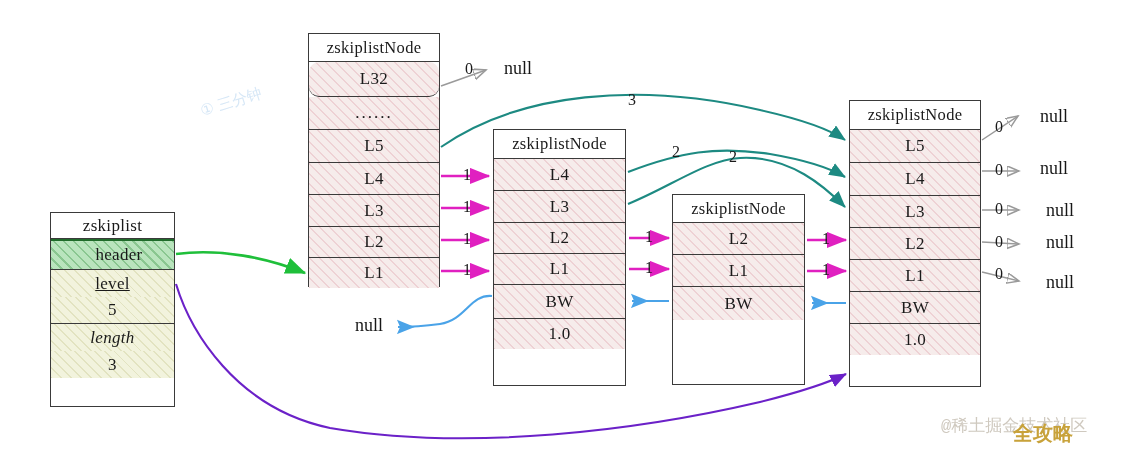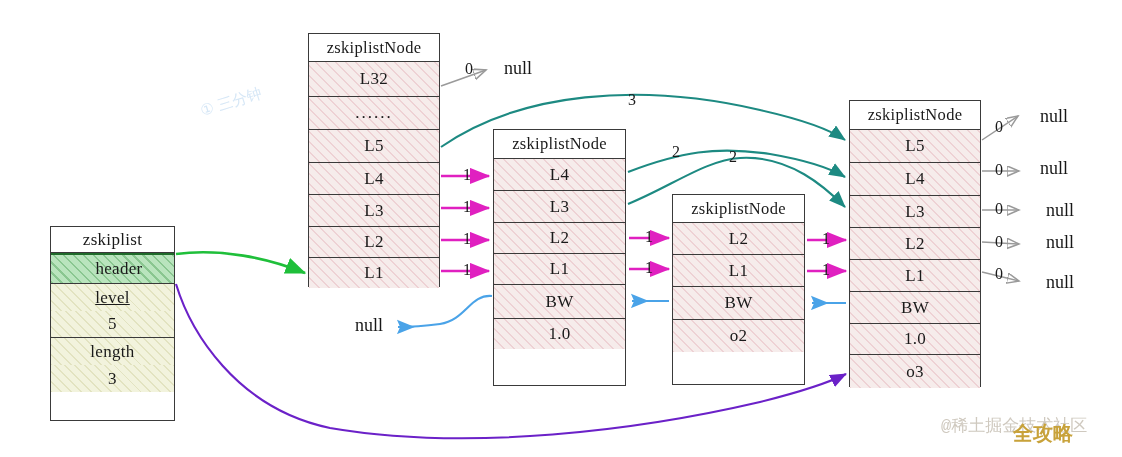--- a/index.html
+++ b/index.html
@@ -37,32 +37,32 @@
   .wm2{position:absolute;left:941px;top:414px;font-size:17px;color:#cfc9bf;
        font-family:Liberation Mono, monospace;white-space:nowrap;}
   .wm3{position:absolute;left:1013px;top:420px;font-size:20px;font-weight:bold;
        color:#c8a23a;font-family:"DejaVu Sans",sans-serif;white-space:nowrap;text-align:center;}
 </style>
 </head>
 <body>
 
 <div id="stage">
 
-  <div class="node" id="zskiplist-box" style="left:50px;top:212px;width:125px;height:195px;margin-top:14px;">
+  <div class="node" id="zskiplist-box" style="left:50px;top:212px;width:125px;height:195px;">
     <div class="cell title" style="height:26px;">zskiplist</div>
     <div class="cell hatch-green green-top" style="height:31px;">header</div>
     <div class="cell hatch-yellow" style="height:27px;border-bottom:none;text-decoration:underline;">level</div>
     <div class="cell hatch-yellow" style="height:27px;">5</div>
-    <div class="cell hatch-yellow" style="height:27px;border-bottom:none;">length</div>
+    <div class="cell hatch-yellow" style="height:27px;border-bottom:none;font-style:italic;">length</div>
     <div class="cell hatch-yellow" style="height:27px;">3</div>
   </div>
 
   <div class="node" id="node1" style="left:308px;top:33px;width:132px;height:254px;">
     <div class="cell title" style="height:28px;font-size:16.5px;">zskiplistNode</div>
-    <div class="cell hatch-pink" style="height:35px;">L32</div>
+    <div class="cell hatch-pink" style="height:35px;border-radius:10px;">L32</div>
     <div class="cell hatch-pink" style="height:33px;letter-spacing:2px;">......</div>
     <div class="cell hatch-pink" style="height:33px;">L5</div>
     <div class="cell hatch-pink" style="height:32px;">L4</div>
     <div class="cell hatch-pink" style="height:32px;">L3</div>
     <div class="cell hatch-pink" style="height:31px;">L2</div>
     <div class="cell hatch-pink" style="height:30px;">L1</div>
   </div>
 
   <div class="node" id="node2" style="left:493px;top:129px;width:133px;height:257px;">
     <div class="cell title" style="height:29px;font-size:16.5px;">zskiplistNode</div>
@@ -72,33 +72,31 @@
     <div class="cell hatch-pink" style="height:31px;">L1</div>
     <div class="cell hatch-pink" style="height:34px;">BW</div>
     <div class="cell hatch-pink" style="height:30px;">1.0</div>
   </div>
 
   <div class="node" id="node3" style="left:672px;top:194px;width:133px;height:191px;">
     <div class="cell title" style="height:28px;font-size:16.5px;">zskiplistNode</div>
     <div class="cell hatch-pink" style="height:32px;">L2</div>
     <div class="cell hatch-pink" style="height:32px;">L1</div>
     <div class="cell hatch-pink" style="height:33px;">BW</div>
-    <div class="cell hatch-pink" style="height:32px;">o2</div>
   </div>
 
   <div class="node" id="node4" style="left:849px;top:100px;width:132px;height:287px;">
     <div class="cell title" style="height:29px;font-size:16.5px;">zskiplistNode</div>
     <div class="cell hatch-pink" style="height:33px;">L5</div>
     <div class="cell hatch-pink" style="height:33px;">L4</div>
     <div class="cell hatch-pink" style="height:32px;">L3</div>
     <div class="cell hatch-pink" style="height:32px;">L2</div>
     <div class="cell hatch-pink" style="height:32px;">L1</div>
     <div class="cell hatch-pink" style="height:32px;">BW</div>
     <div class="cell hatch-pink" style="height:31px;">1.0</div>
-    <div class="cell hatch-pink" style="height:33px;">o3</div>
   </div>
 
   <svg id="wires" viewBox="0 0 1122 457">
     <defs>
       <marker id="ah-pink" markerWidth="9" markerHeight="9" refX="7.5" refY="3.2" orient="auto">
         <path d="M0,0 L8,3.2 L0,6.4 Z" fill="#e020c0"></path>
       </marker>
       <marker id="ah-teal" markerWidth="9" markerHeight="9" refX="7.5" refY="3.2" orient="auto">
         <path d="M0,0 L8,3.2 L0,6.4 Z" fill="#1d8a82"></path>
       </marker>

